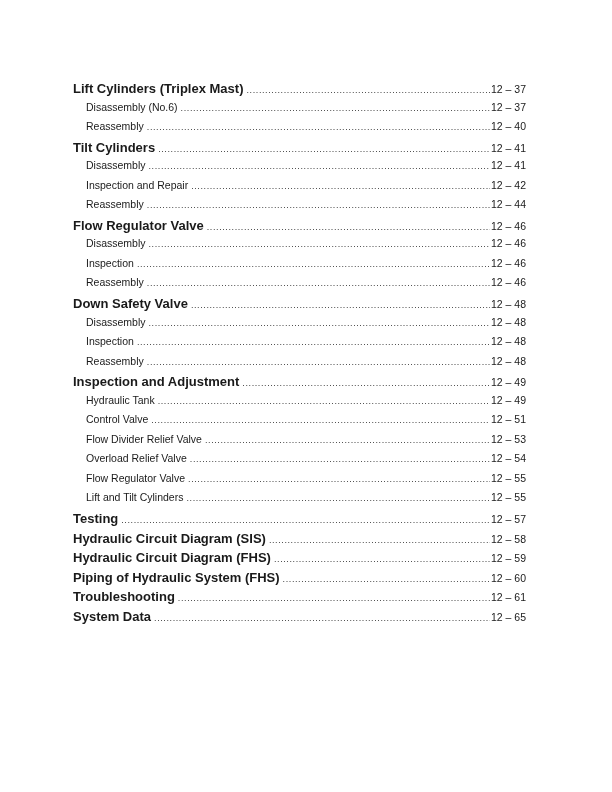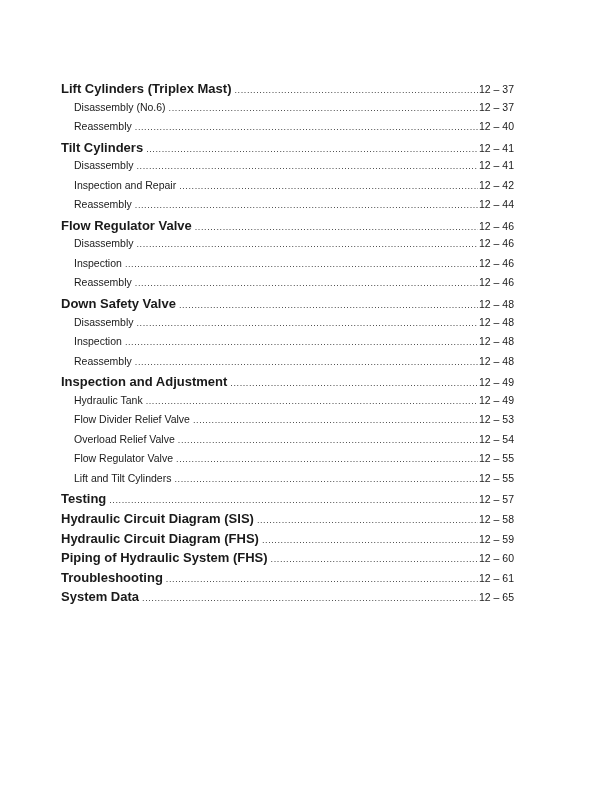--- a/index.html
+++ b/index.html
@@ -1,18 +1,18 @@
 <!DOCTYPE html>
 <html><head>
 <meta charset="utf-8">
 <style>
   html, body { margin: 0; padding: 0; background: #ffffff; }
   body { width: 612px; height: 792px; position: relative; overflow: hidden;
          font-family: "Liberation Sans", sans-serif; color: #1a1a1a; }
-  #toc { position: absolute; left: 61px; top: 81px; width: 453px; }
+  #toc { position: absolute; left: 73px; top: 81px; width: 453px; }
   .entry { display: flex; align-items: baseline; height: 19.55px; white-space: nowrap; }
   .entry.main { font-size: 13px; font-weight: bold; }
   .entry.sub { font-size: 10.5px; padding-left: 13px; }
   .entry .label { flex: 0 0 auto; }
   .entry .leader { flex: 1 1 auto; overflow: hidden; margin: 0 1px 0 3px; letter-spacing: 0.6px;
                    font-weight: normal; font-size: 9px; color: #333; }
   .entry .leader::before { content: "...................................................................................................................................................................................................................................."; }
   .entry .page { flex: 0 0 auto; font-weight: normal; font-size: 10.5px; }
 </style>
 </head>
@@ -98,20 +98,25 @@
       <span class="label">Inspection and Adjustment</span>
       <span class="leader"></span>
       <span class="page">12 – 49</span>
     </div>
     <div class="entry sub">
       <span class="label">Hydraulic Tank</span>
       <span class="leader"></span>
       <span class="page">12 – 49</span>
     </div>
     <div class="entry sub">
+      <span class="label">Control Valve</span>
+      <span class="leader"></span>
+      <span class="page">12 – 51</span>
+    </div>
+    <div class="entry sub">
       <span class="label">Flow Divider Relief Valve</span>
       <span class="leader"></span>
       <span class="page">12 – 53</span>
     </div>
     <div class="entry sub">
       <span class="label">Overload Relief Valve</span>
       <span class="leader"></span>
       <span class="page">12 – 54</span>
     </div>
     <div class="entry sub">

